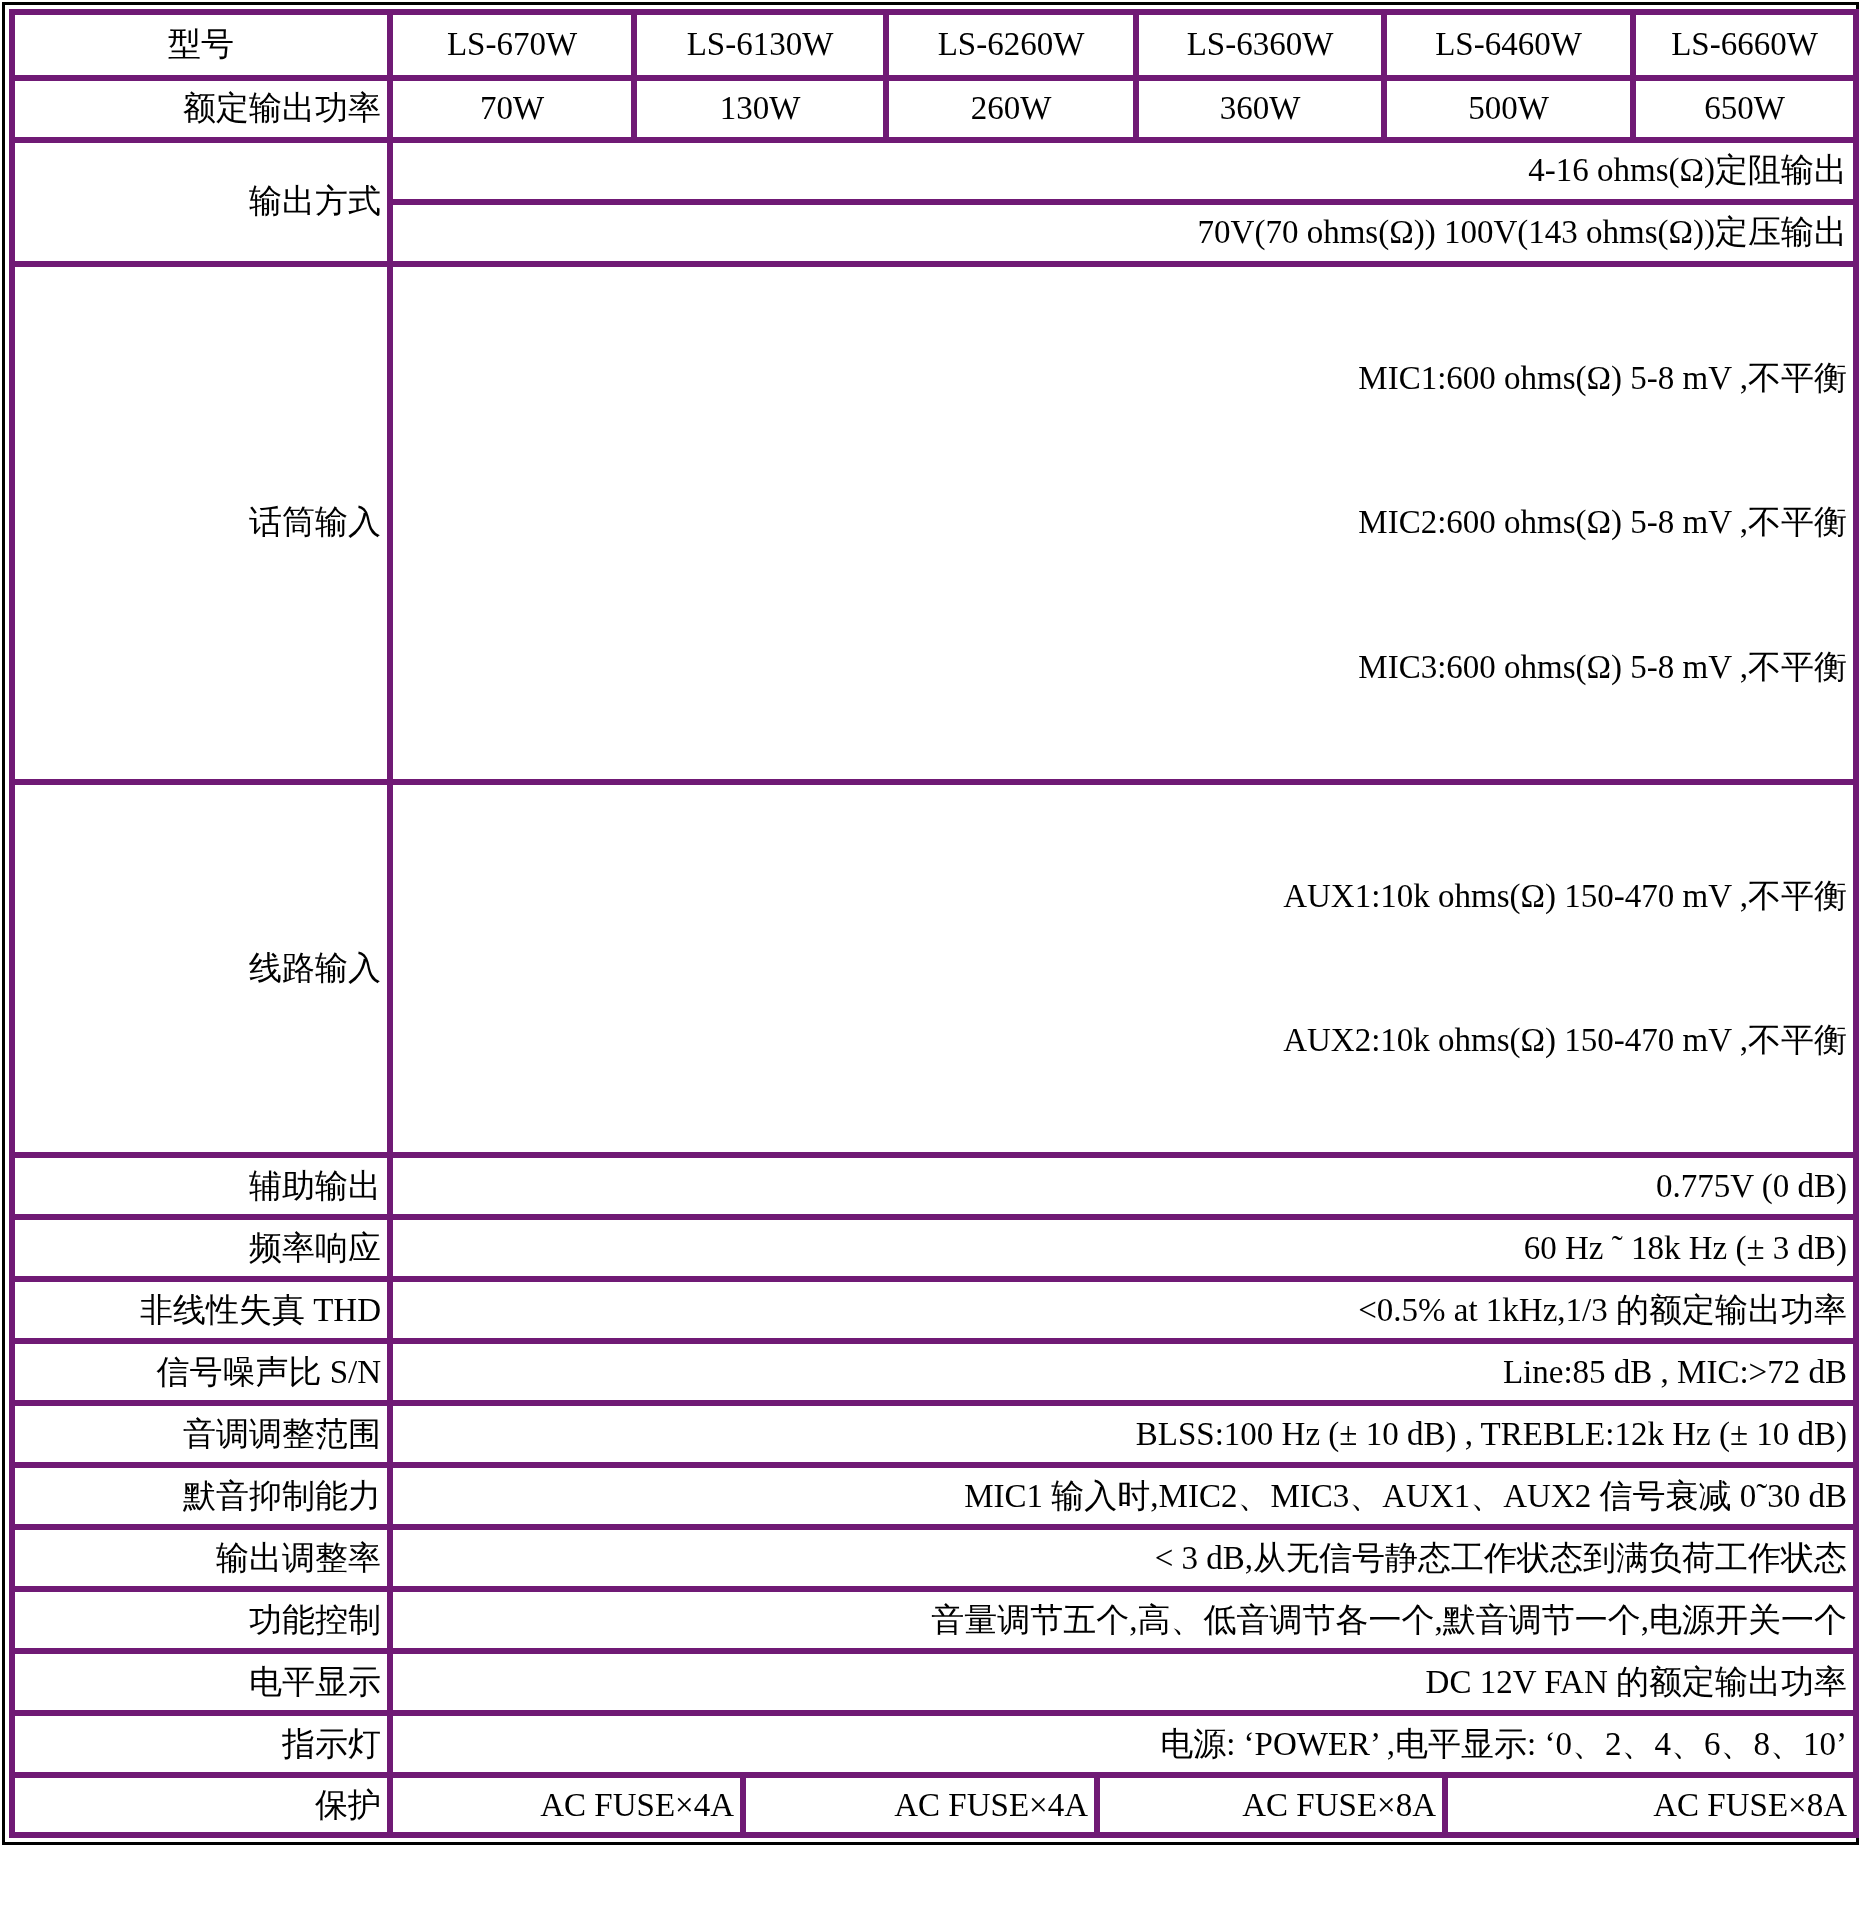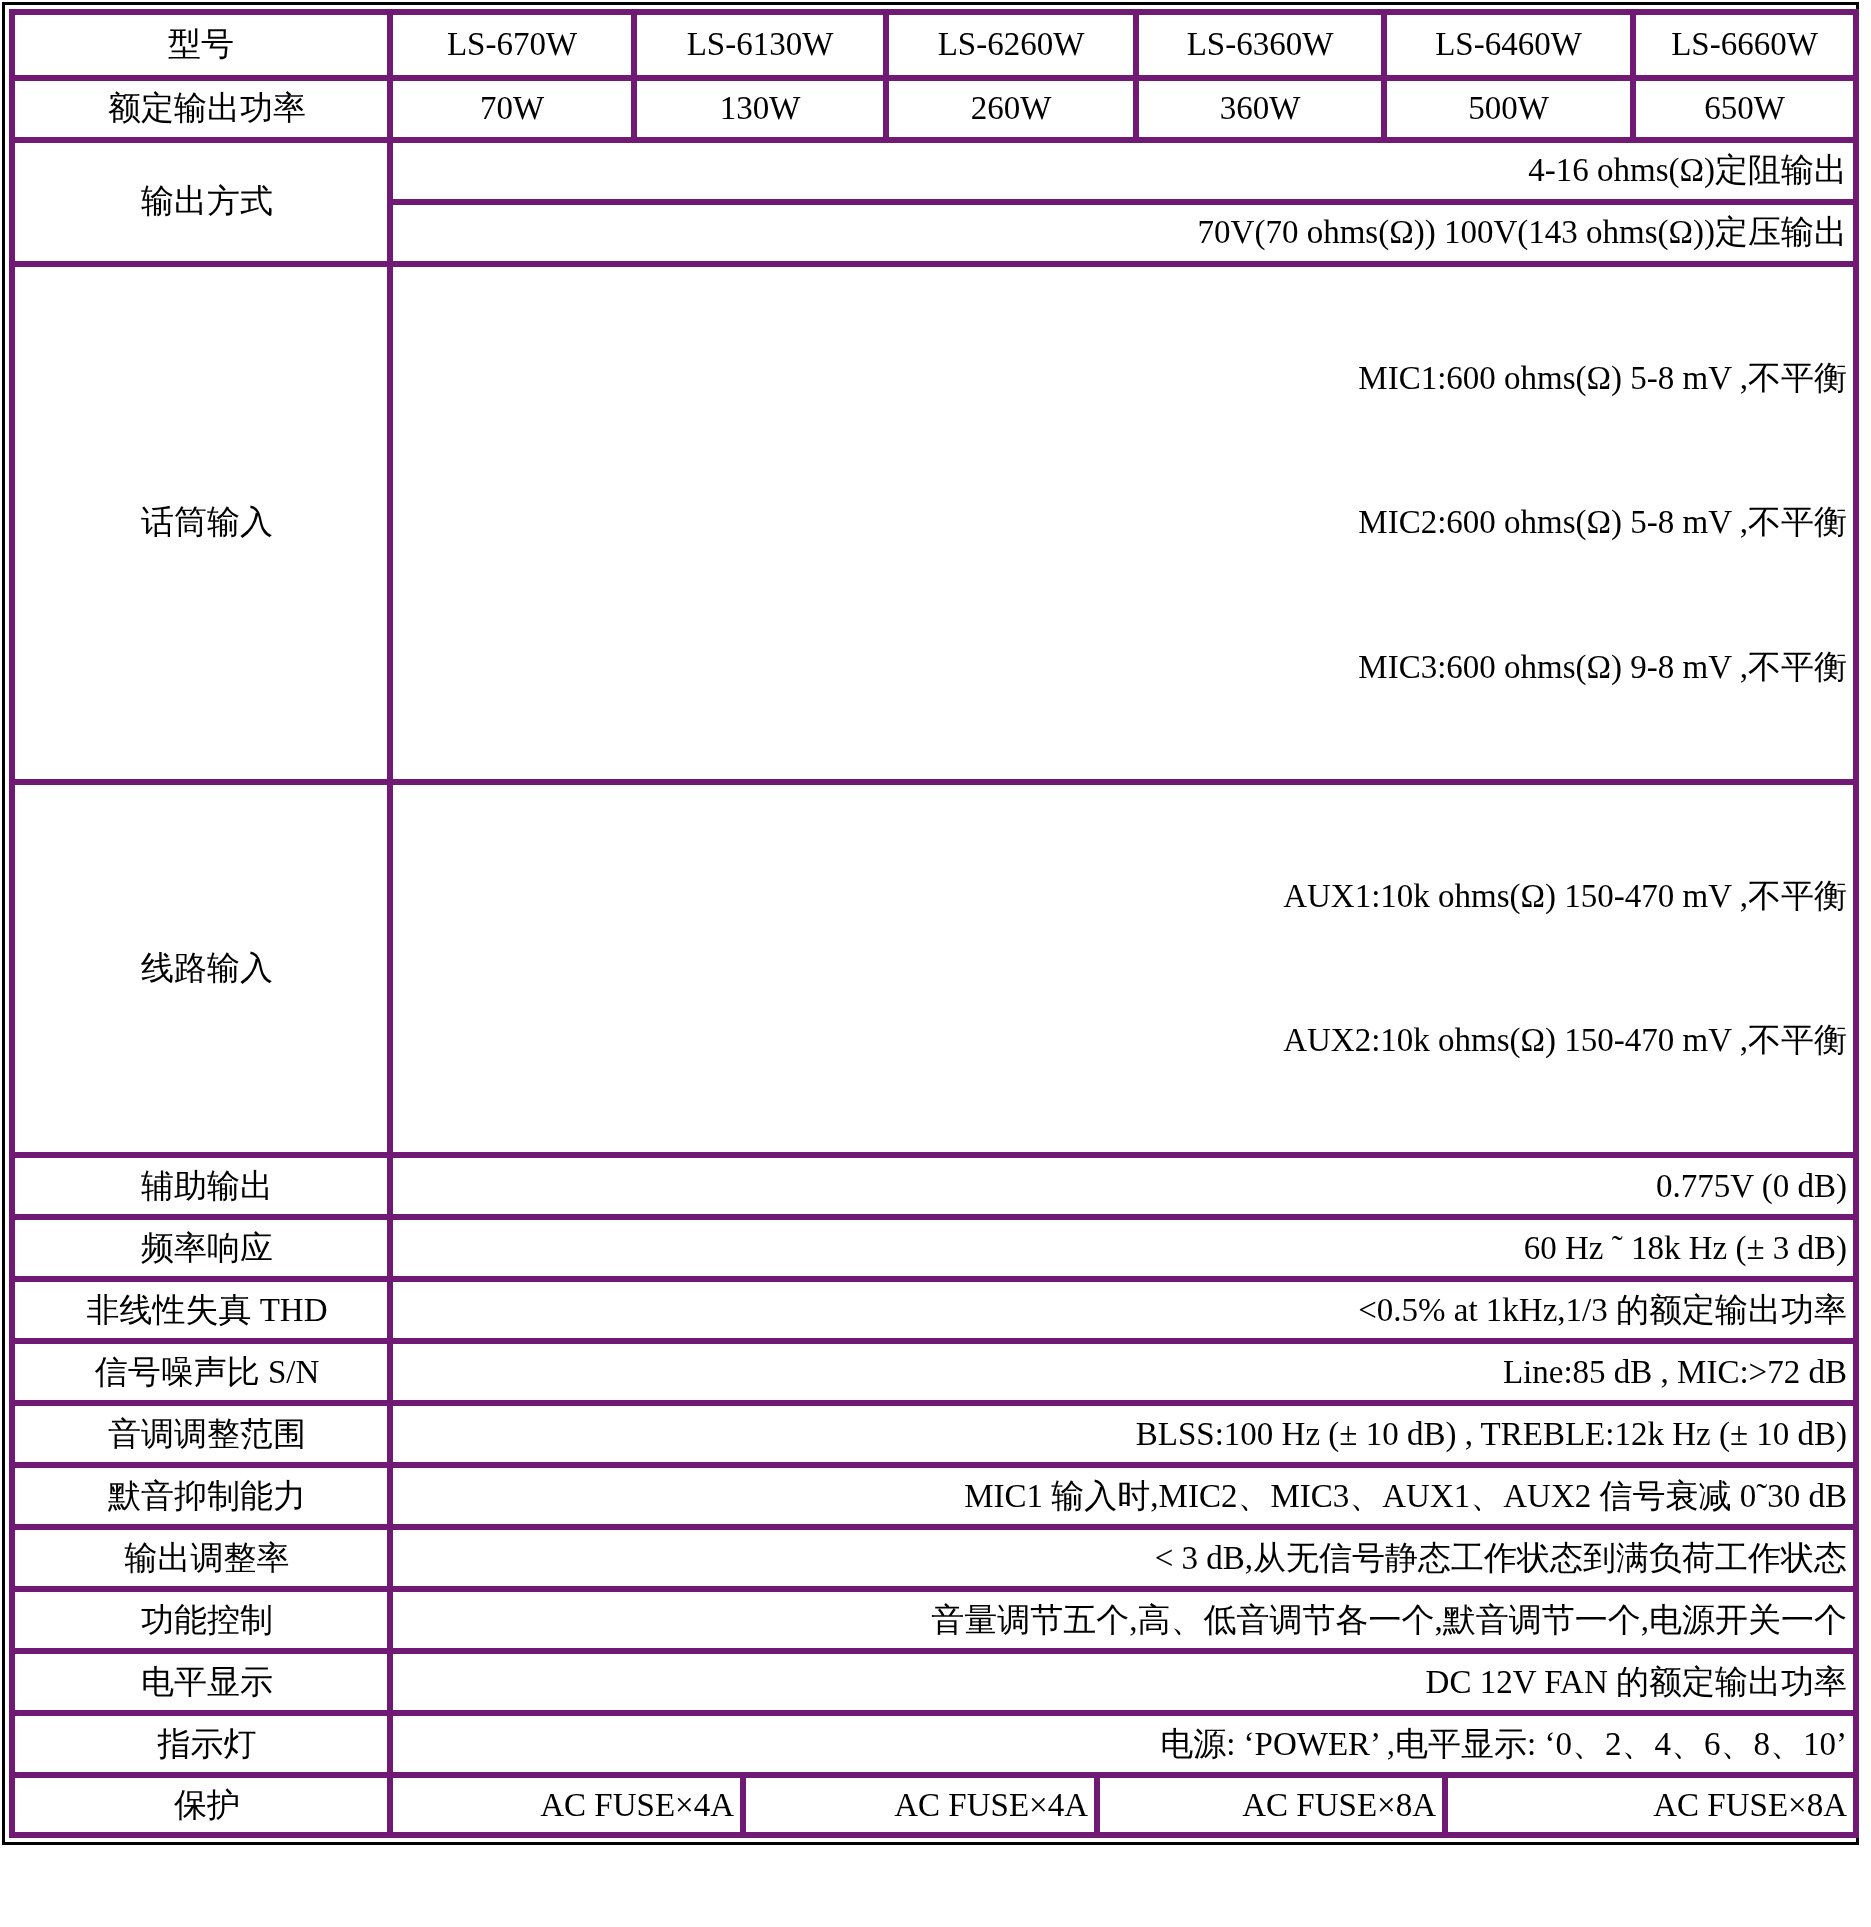--- a/index.html
+++ b/index.html
@@ -24,21 +24,21 @@
   td {
     border: 6px solid #701a75;
     font-size: 33px;
     line-height: 1.2;
     padding: 0 6px 0 20px;
     vertical-align: middle;
     white-space: pre-wrap;
     overflow: hidden;
     font-family: Liberation Serif, serif;
   }
-  td.lab { padding-left: 18px; text-align: center; }
+  td.lab { padding-left: 18px; text-align: right; }
   td.c   { text-align: center; padding: 0 2px; }
   td.l   { text-align: right; }
   tr.maj > td { border-top-width: 6px; }
   tr.min > td { border-top-width: 3px; }
 
   .h66  { height: 66px; }
   .h62  { height: 62px; }
   .h60  { height: 60px; }
   .hmic { height: 196px; }
   .haux { height: 132px; }
@@ -90,21 +90,21 @@
     </tr>
     <tr class="min h62">
       <td class="l" colspan="9">70V(70 ohms(Ω)) 100V(143 ohms(Ω))定压输出</td>
     </tr>
 
     <tr class="maj hmic">
       <td class="lab">话筒输入</td>
       <td class="l" colspan="9">
         <div class="mline">MIC1:600 ohms(Ω) 5-8 mV ,不平衡</div>
         <div class="mline">MIC2:600 ohms(Ω) 5-8 mV ,不平衡</div>
-        <div class="mline">MIC3:600 ohms(Ω) 9-8 mV ,不平衡</div>
+        <div class="mline">MIC3:600 ohms(Ω) 5-8 mV ,不平衡</div>
       </td>
     </tr>
 
     <tr class="maj haux">
       <td class="lab">线路输入</td>
       <td class="l" colspan="9">
         <div class="mline">AUX1:10k ohms(Ω) 150-470 mV ,不平衡</div>
         <div class="mline">AUX2:10k ohms(Ω) 150-470 mV ,不平衡</div>
       </td>
     </tr>

